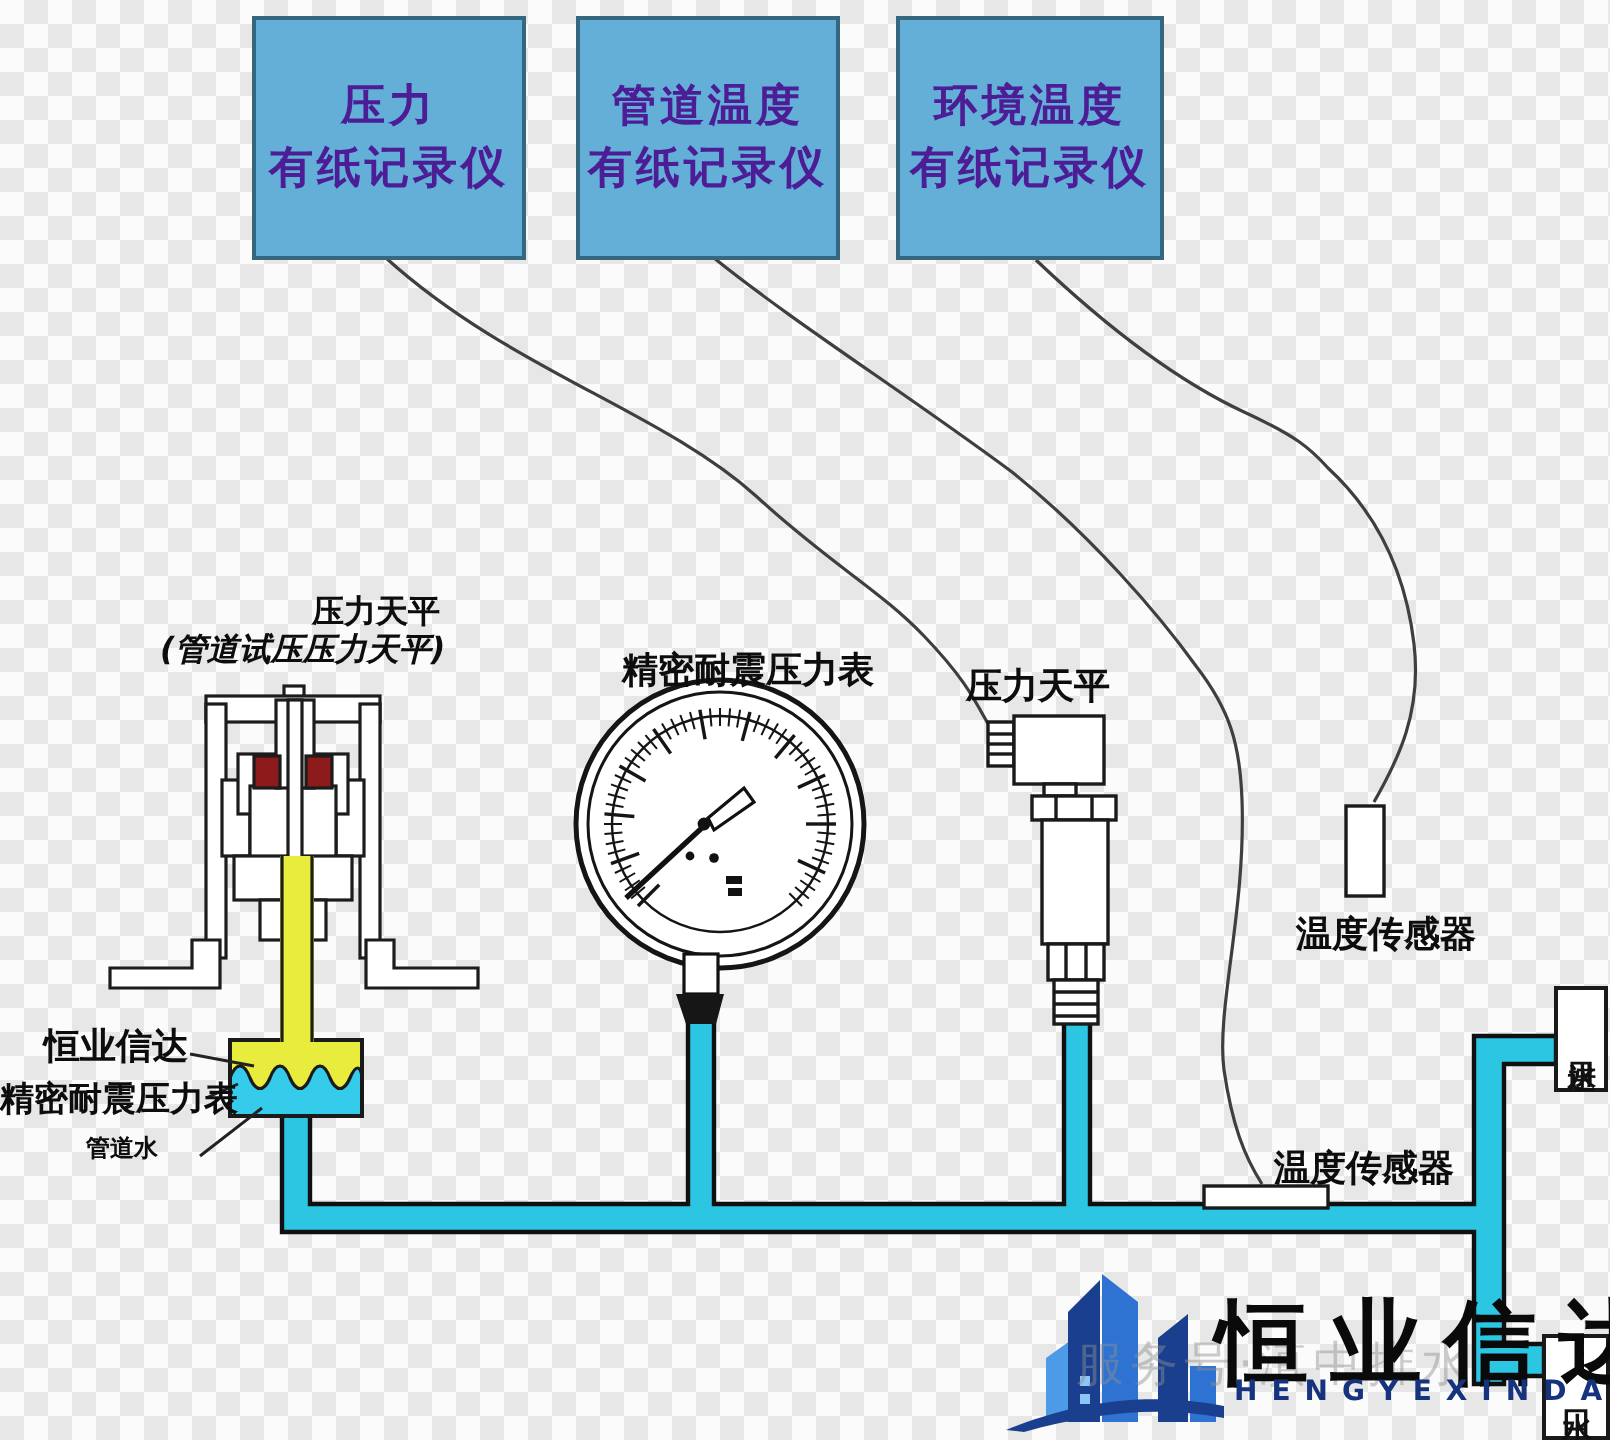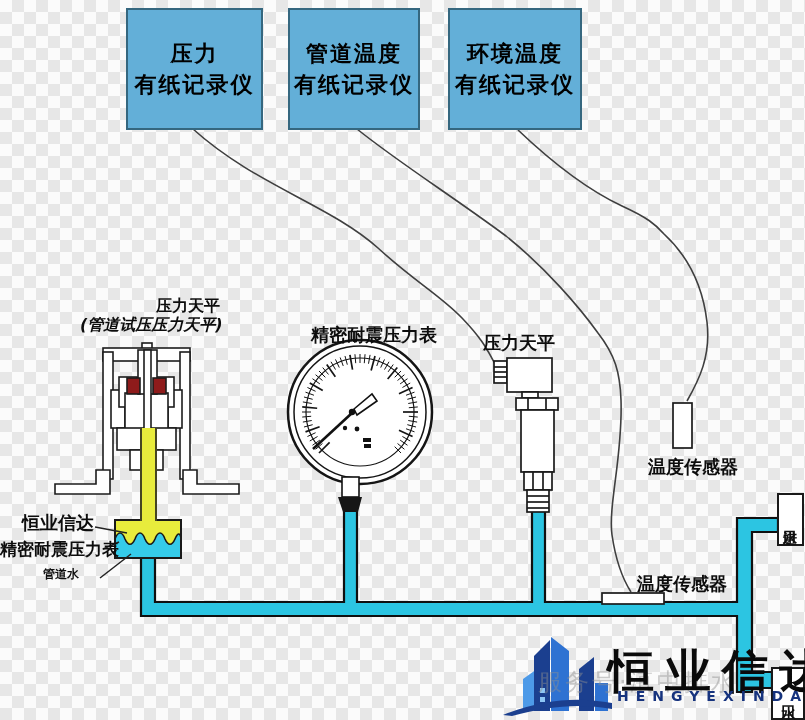--- a/index.html
+++ b/index.html
@@ -11,21 +11,21 @@
       linear-gradient(45deg,#e7e7e7 25%,transparent 25%,transparent 75%,#e7e7e7 75%),
       linear-gradient(45deg,#e7e7e7 25%,transparent 25%,transparent 75%,#e7e7e7 75%);
     background-size:24px 24px;
     background-position:0 0,12px 12px;
   }
   .layer{position:absolute;left:0;top:0;}
   .rbox{
     position:absolute;top:8px;height:122px;box-sizing:border-box;
     background:#63afd8;border:2px solid #35677f;
     display:flex;flex-direction:column;align-items:center;justify-content:center;
-    color:#000000;font-weight:bold;font-size:22px;line-height:31px;text-align:center;
+    color:#4c1d95;font-weight:bold;font-size:22px;line-height:31px;text-align:center;
     letter-spacing:2px;
   }
   .lbl{
     position:absolute;color:#0d0d0d;font-weight:bold;white-space:nowrap;
   }
   .vbox{
     position:absolute;box-sizing:border-box;background:#ffffff;border:2px solid #1a1a1a;
     display:flex;align-items:center;justify-content:center;
     writing-mode:vertical-rl;text-orientation:upright;
     font-weight:bold;color:#111;

